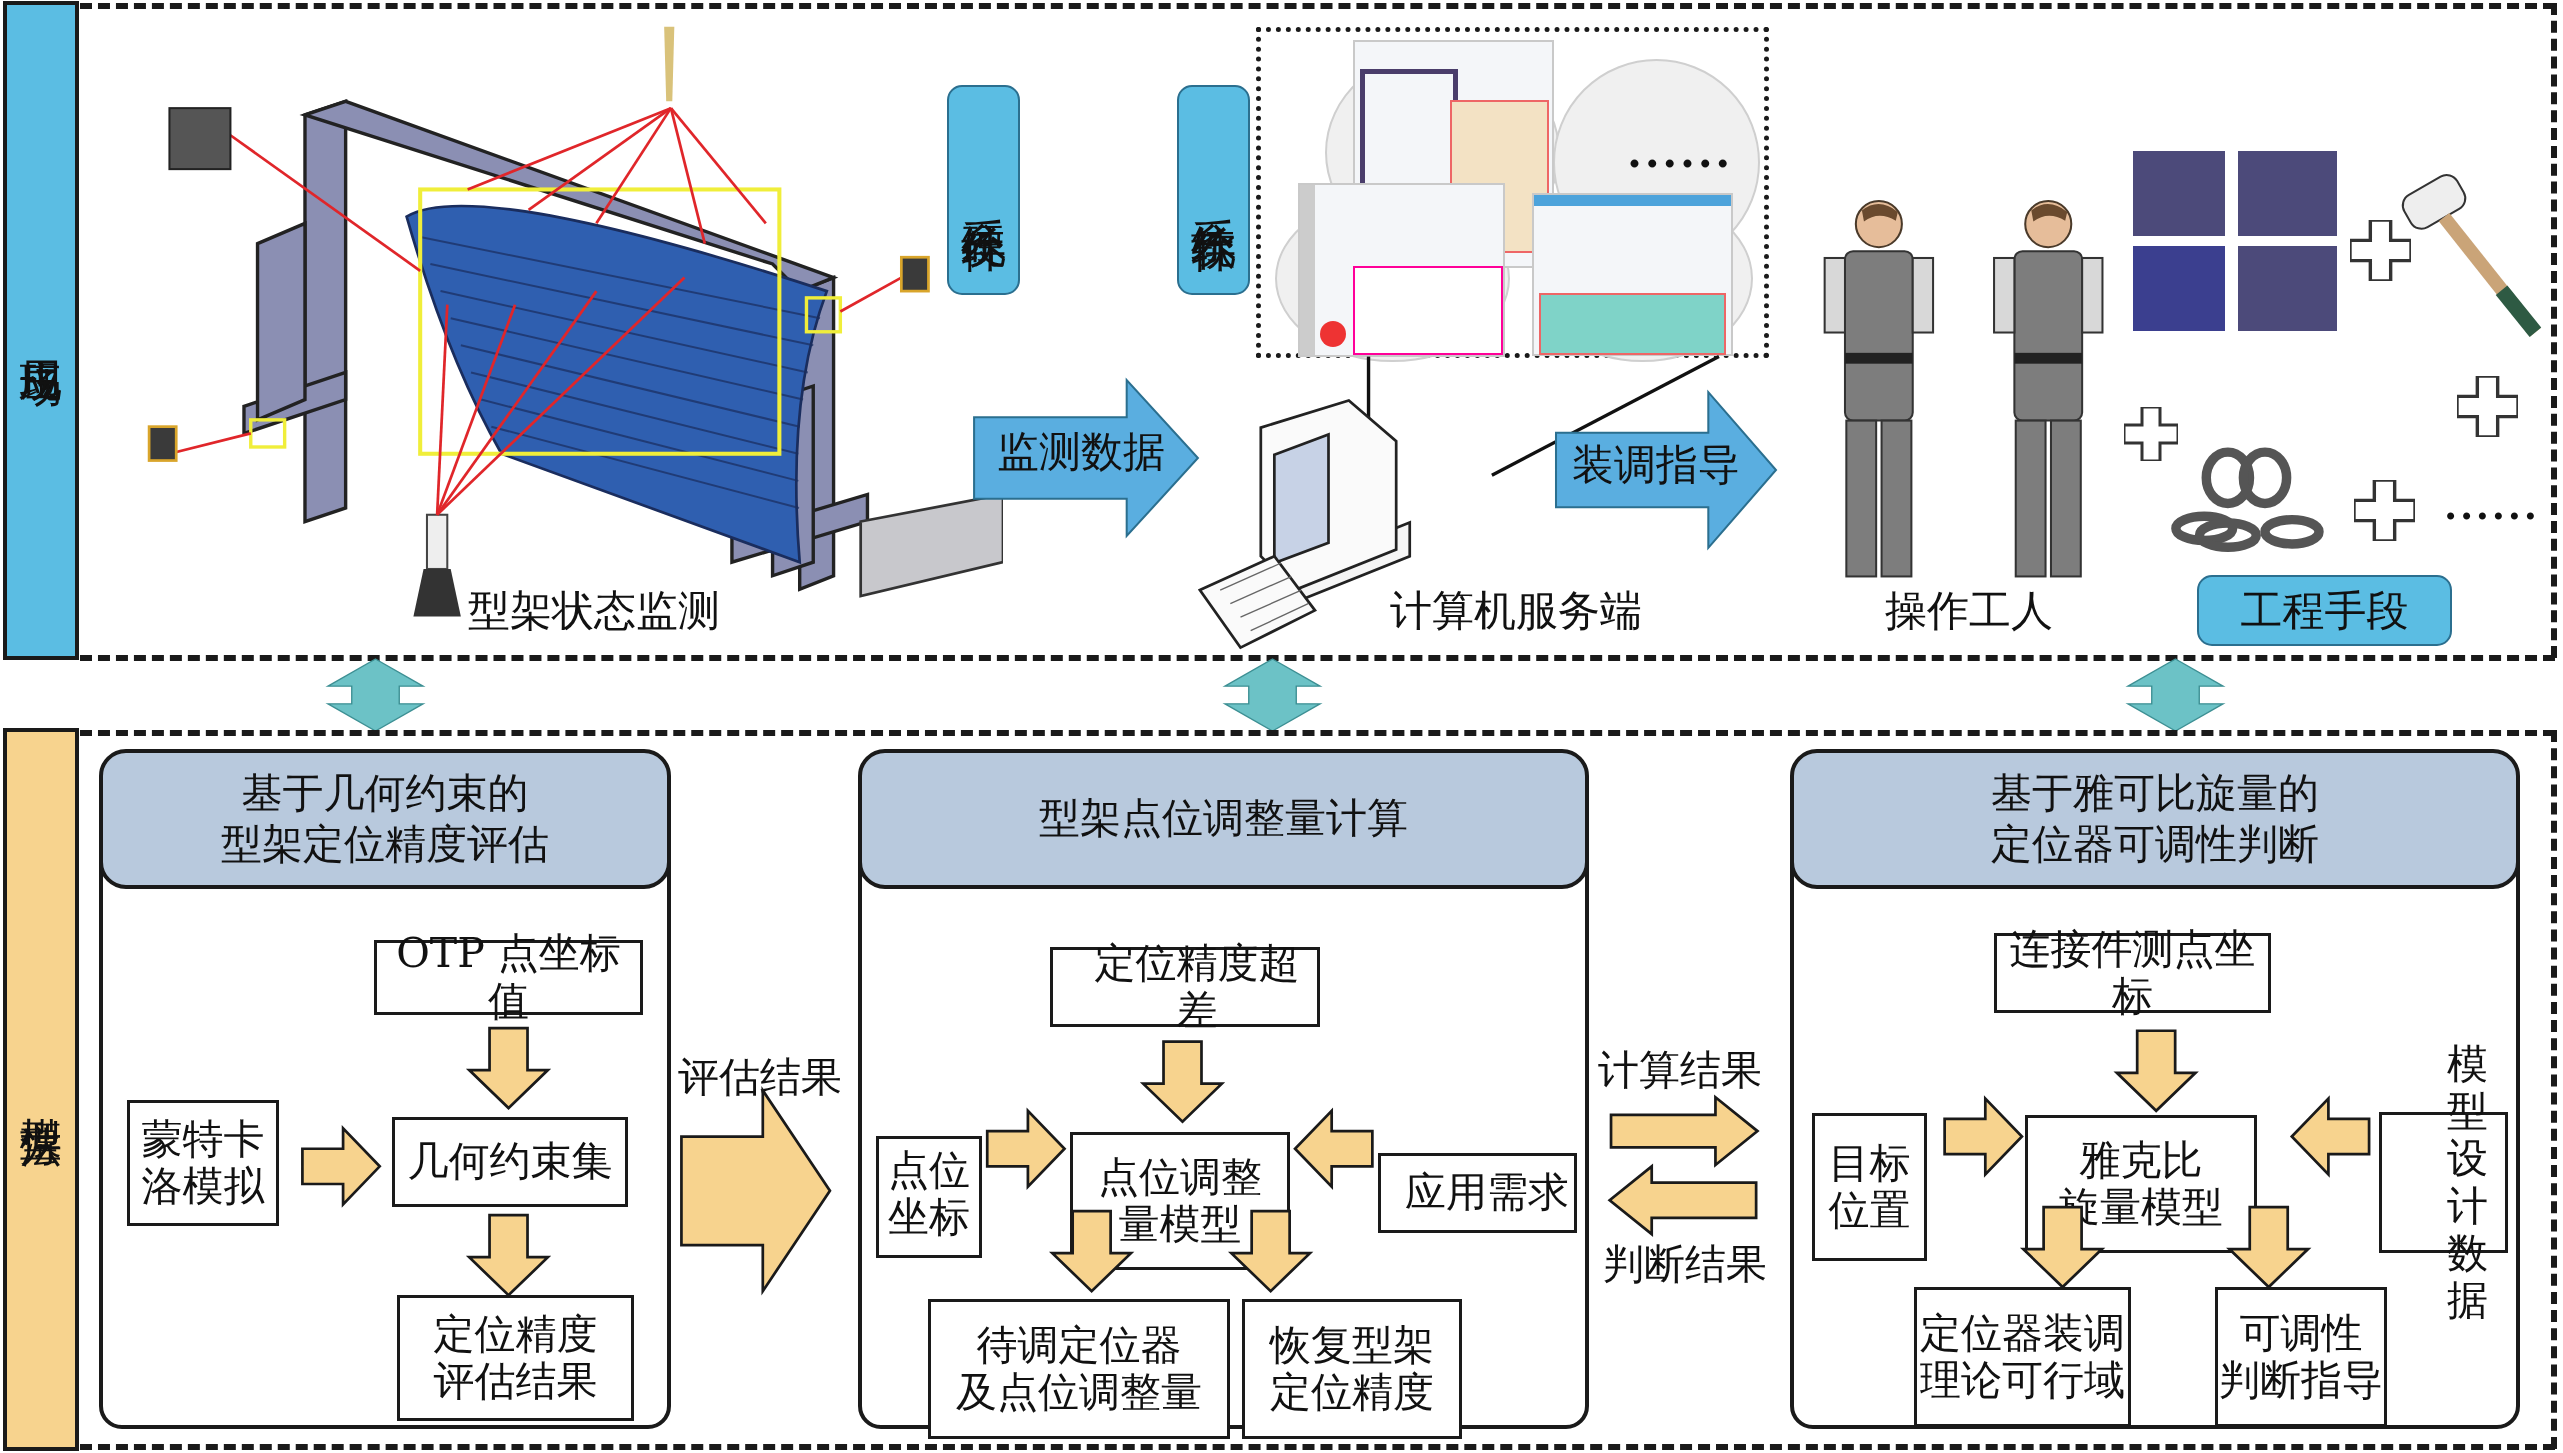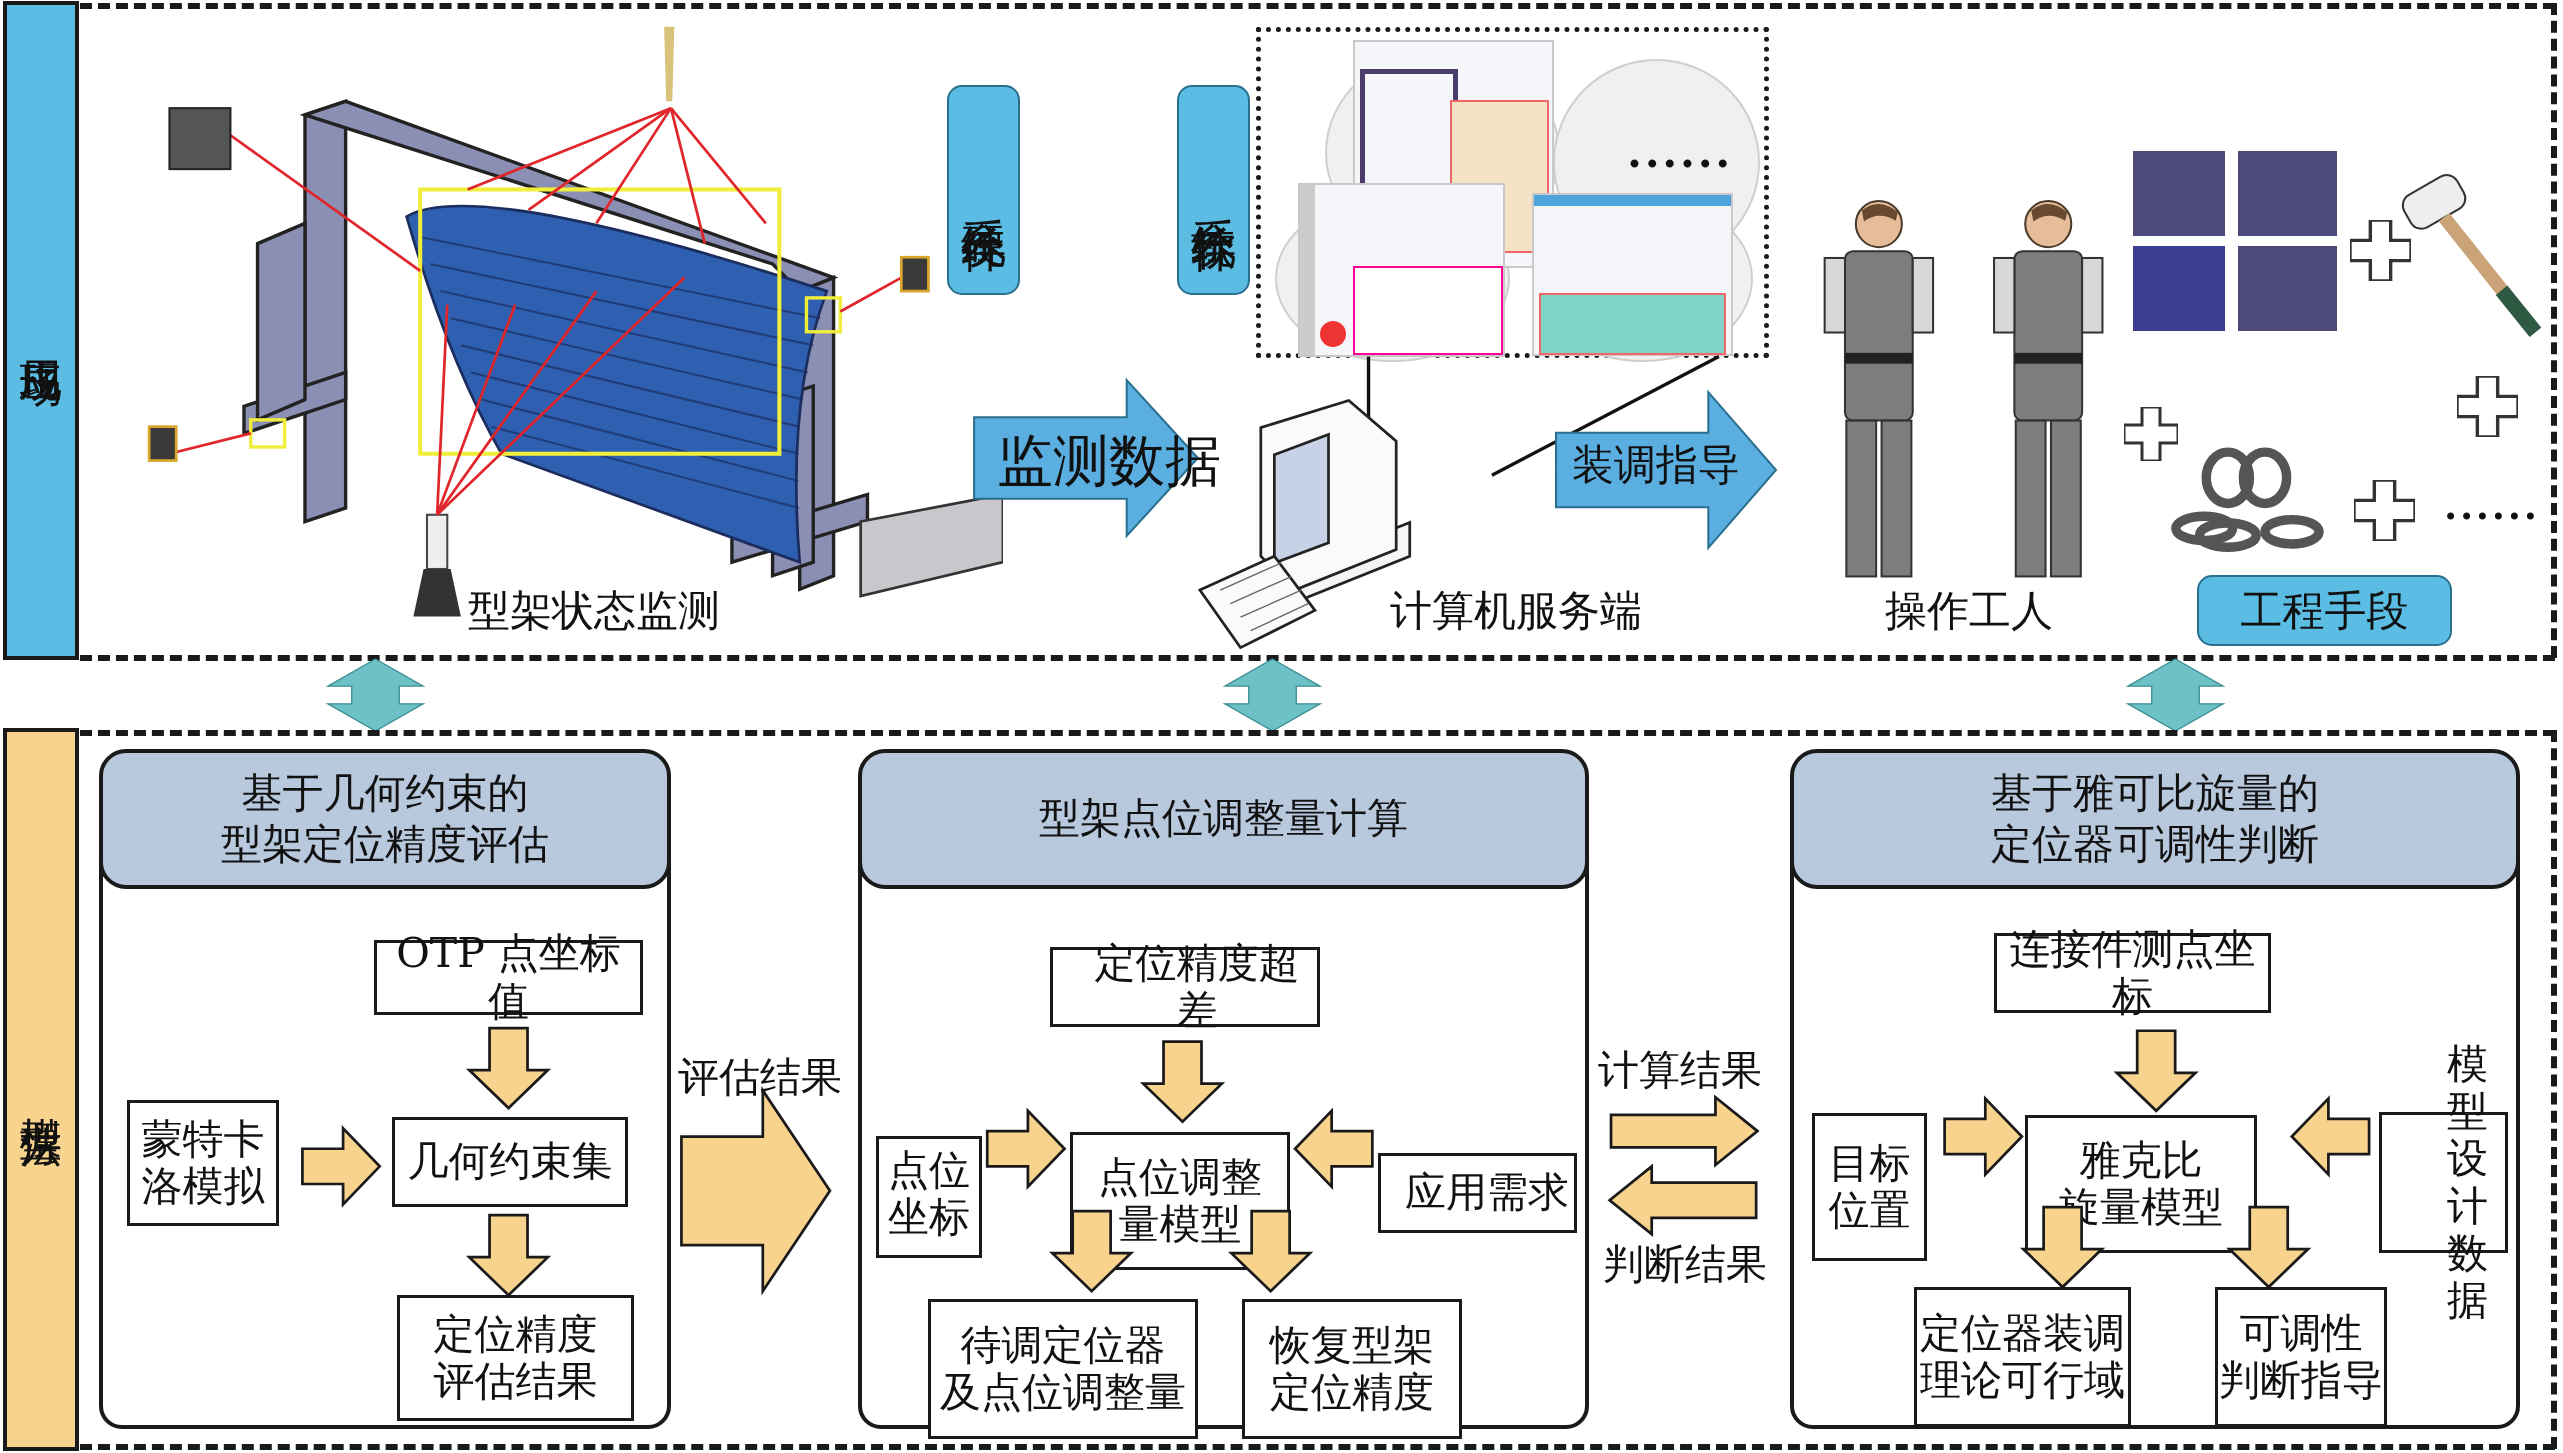--- a/index.html
+++ b/index.html
@@ -93,21 +93,21 @@
 </svg>
 <div class="caption" style="left:468px;top:583px;">型架状态监测</div>
 
 <div class="pill v" style="left:947px;top:85px;width:73px;height:210px;">
   <span>系统硬件</span>
 </div>
 
 <svg class="arrow" style="left:974px;top:380px;" width="224" height="156" viewBox="0 0 330 230">
   <polygon points="0,55 225,55 225,0 330,115 225,230 225,175 0,175" fill="#5aaee0" stroke="#2b6f8f" stroke-width="3"></polygon>
 </svg>
-<div class="flow-label" style="left:997px;top:424px;font-size:56px;text-align:center;">监测数据</div>
+<div class="flow-label" style="left:997px;top:424px;font-size:42px;text-align:center;">监测数据</div>
 
 <div class="pill v" style="left:1177px;top:85px;width:73px;height:210px;">
   <span>系统软件</span>
 </div>
 
 <div class="abs" style="left:1256px;top:27px;width:513px;height:331px;border:5.4px dotted #1a1a1a;box-sizing:border-box;background:#fff;">
   <div class="circle-bg" style="left:64px;top:17px;width:231px;height:203px;"></div>
   <div class="circle-bg" style="left:292px;top:27px;width:203px;height:203px;"></div>
   <div class="circle-bg" style="left:13.6px;top:163px;width:231px;height:163px;"></div>
   <div class="circle-bg" style="left:271px;top:163px;width:217px;height:163px;"></div>
@@ -240,21 +240,21 @@
 评估结果</div>
 
 <div class="group" style="left:858px;top:793px;width:731px;height:636px;"></div>
 <div class="group-head" style="left:858px;top:749px;width:731px;height:140px;">型架点位调整量计算</div>
 <div class="node" style="left:1050px;top:947px;width:270px;height:80px;padding-left:24px;">定位精度超差</div>
 <div class="node" style="left:876px;top:1136px;width:106px;height:122px;font-family:Liberation Mono, monospace;">点位
 坐标</div>
 <div class="node" style="left:1070px;top:1132px;width:220px;height:138px;">点位调整
 量模型</div>
 <div class="node" style="left:1378px;top:1153px;width:199px;height:80px;padding-left:19px;">应用需求</div>
-<div class="node" style="left:928px;top:1299px;width:270px;height:140px;">待调定位器
+<div class="node" style="left:928px;top:1299px;width:302px;height:140px;">待调定位器
 及点位调整量</div>
 <div class="node" style="left:1242px;top:1299px;width:220px;height:140px;">恢复型架
 定位精度</div>
 
 <div class="group" style="left:1790px;top:793px;width:730px;height:636px;"></div>
 <div class="group-head" style="left:1790px;top:749px;width:730px;height:140px;">基于雅可比旋量的
 定位器可调性判断</div>
 <div class="node" style="left:1994px;top:933px;width:277px;height:80px;">连接件测点坐标</div>
 <div class="node" style="left:1812px;top:1113px;width:115px;height:148px;">目标
 位置</div>

